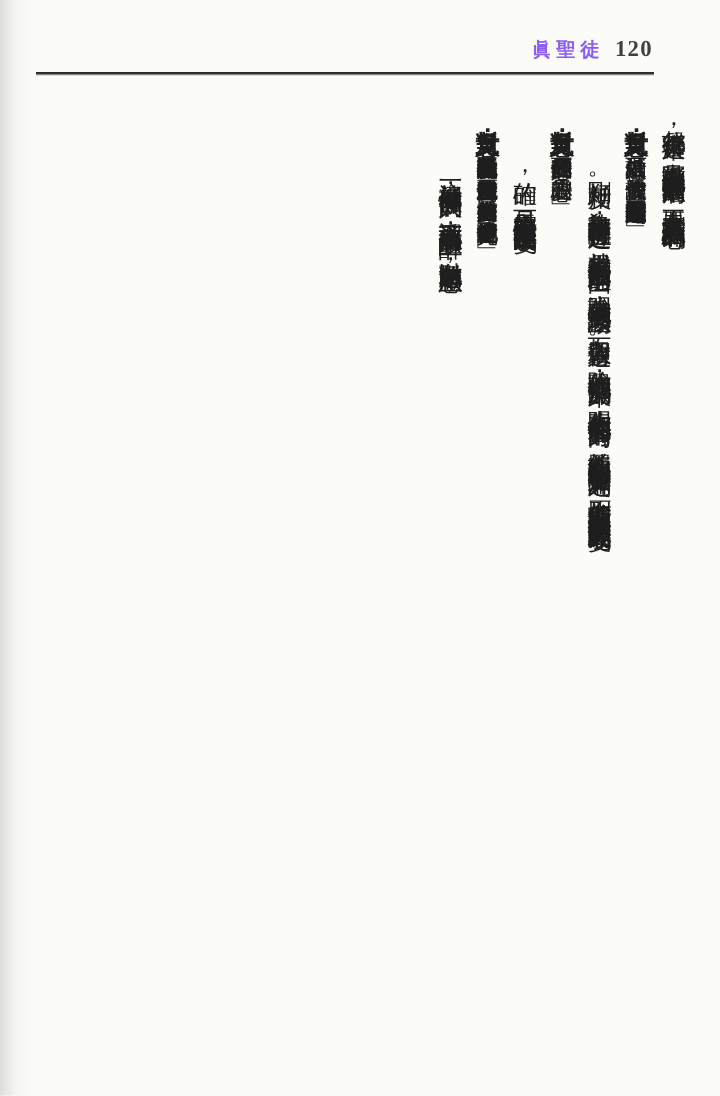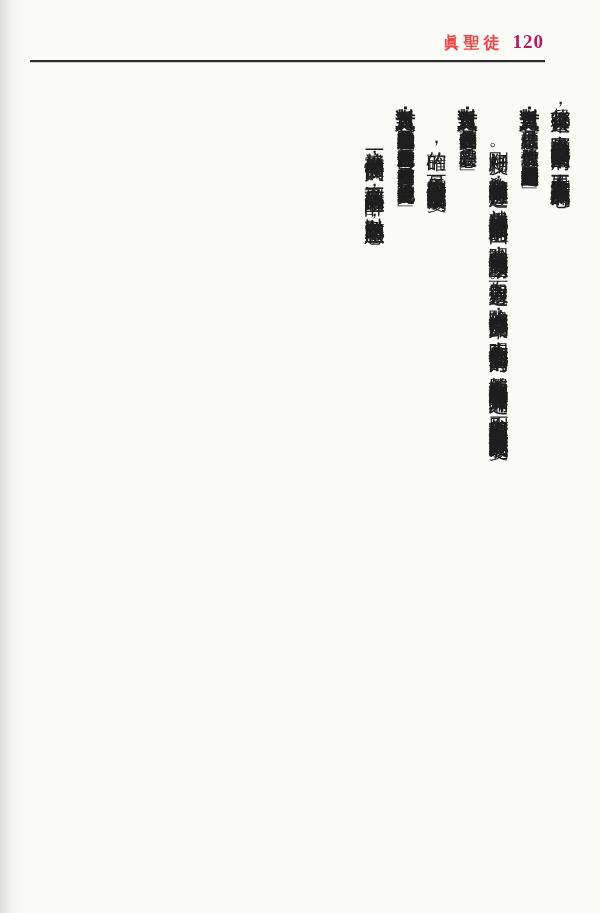--- a/index.html
+++ b/index.html
@@ -18,27 +18,27 @@
     pointer-events:none;
   }
   .header{
     position:absolute;top:31px;right:56px;
     display:flex;align-items:baseline;
     font-weight:bold;
   }
   .book-title{
     font-size:16px;
     letter-spacing:4px;
-    color:#ef4444;
+    color:#8b5cf6;
   }
   .page-number{
     font-size:19px;
     margin-left:9px;
     letter-spacing:1px;
-    color:#be185d;
+    color:#404040;
     font-weight:bold;
   }
   .header-rule{
     position:absolute;top:60px;left:30px;width:515px;height:2px;
     background:#2e2e2e;
     box-shadow:0 1px 0 rgba(46,46,46,0.25);
   }
   .content{
     position:absolute;top:92px;right:24px;
     height:802px;

